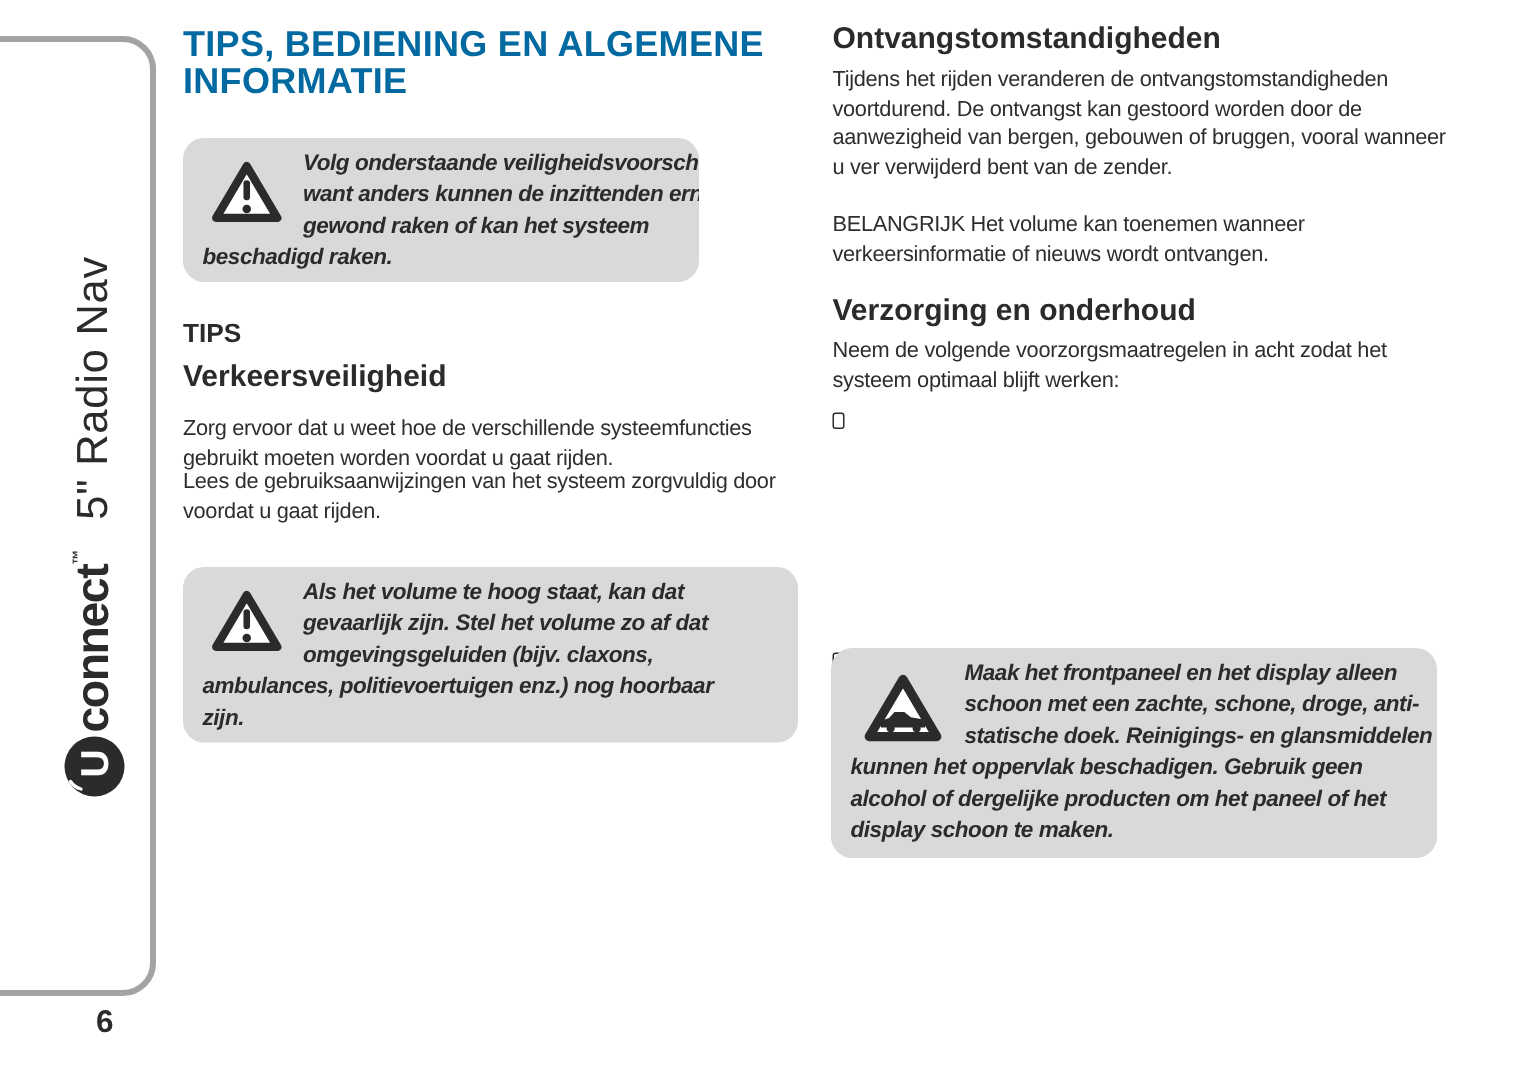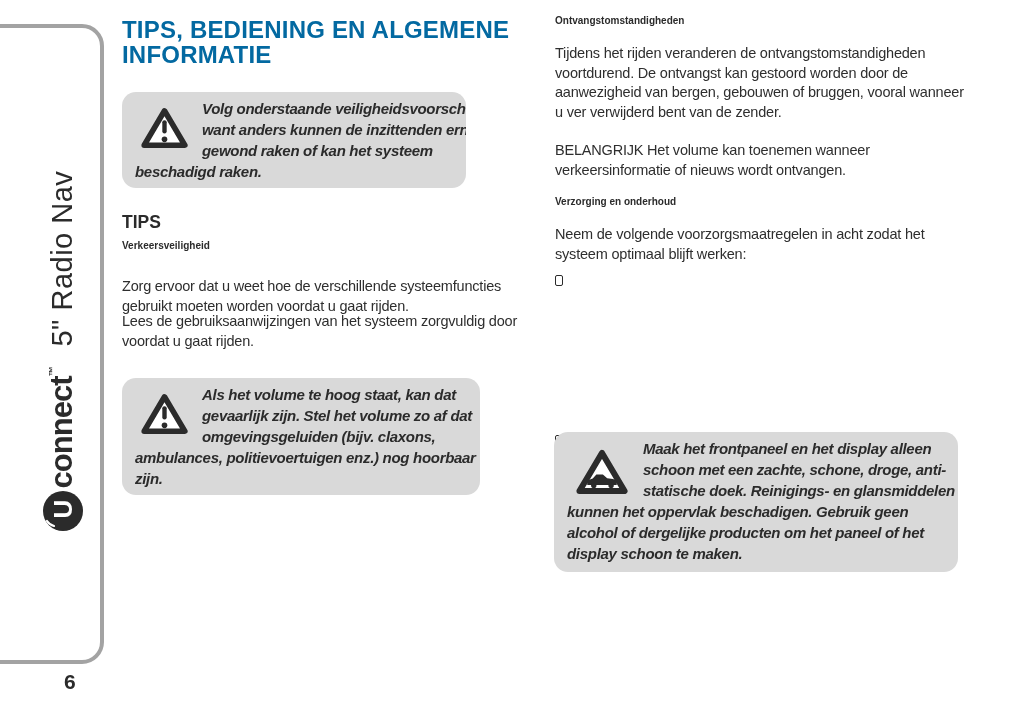--- a/index.html
+++ b/index.html
@@ -44,21 +44,21 @@
 
   
   .abs { position:absolute; }
   .title {
     left:122px; top:17px; width:420px;
     font-size:24px; line-height:25px; font-weight:900;
     letter-spacing:0.2px; color:#0369a1;
     white-space:pre;
   }
   .h2 { font-size:17.5px; font-weight:900; color:#2b2b2b; }
-  .h3 { font-size:10px; font-weight:bold; color:#2b2b2b; }
+  .h3 { font-size:20px; font-weight:bold; color:#2b2b2b; }
   .body-text {
     font-size:14.5px; line-height:19.5px; letter-spacing:-0.2px;
     color:#2e2e2e; white-space:pre;
   }
 
   
   .warnbox {
     background:#d9d9d9;
     border-radius:14px;
     padding:6px 13px;
@@ -71,21 +71,21 @@
   .warnbox.car .warn-icon {
     width:52px; height:48px;
     margin:10px 15px 4px 9px;
   }
   .warnbox p {
     font-size:15px; font-weight:bold; font-style:italic;
     line-height:21px; letter-spacing:-0.3px;
     color:#2b2b2b; white-space:pre;
   }
   #box1 { left:122px; top:92px;  width:344px; min-height:95px; }
-  #box2 { left:122px; top:378px; width:358px; min-height:114px; }
+  #box2 { left:122px; top:378px; width:410px; min-height:114px; }
   #box3 { left:554px; top:432px; width:404px; min-height:140px; }
 
   
   #tips-heading    { left:122px; top:212px; }
   #traffic-heading { left:122px; top:240px; }
   #para-l1 { left:122px; top:277px; }
   #para-l2 { left:122px; top:312px; }
 
   
   #recv-heading { left:555px; top:15px; }

